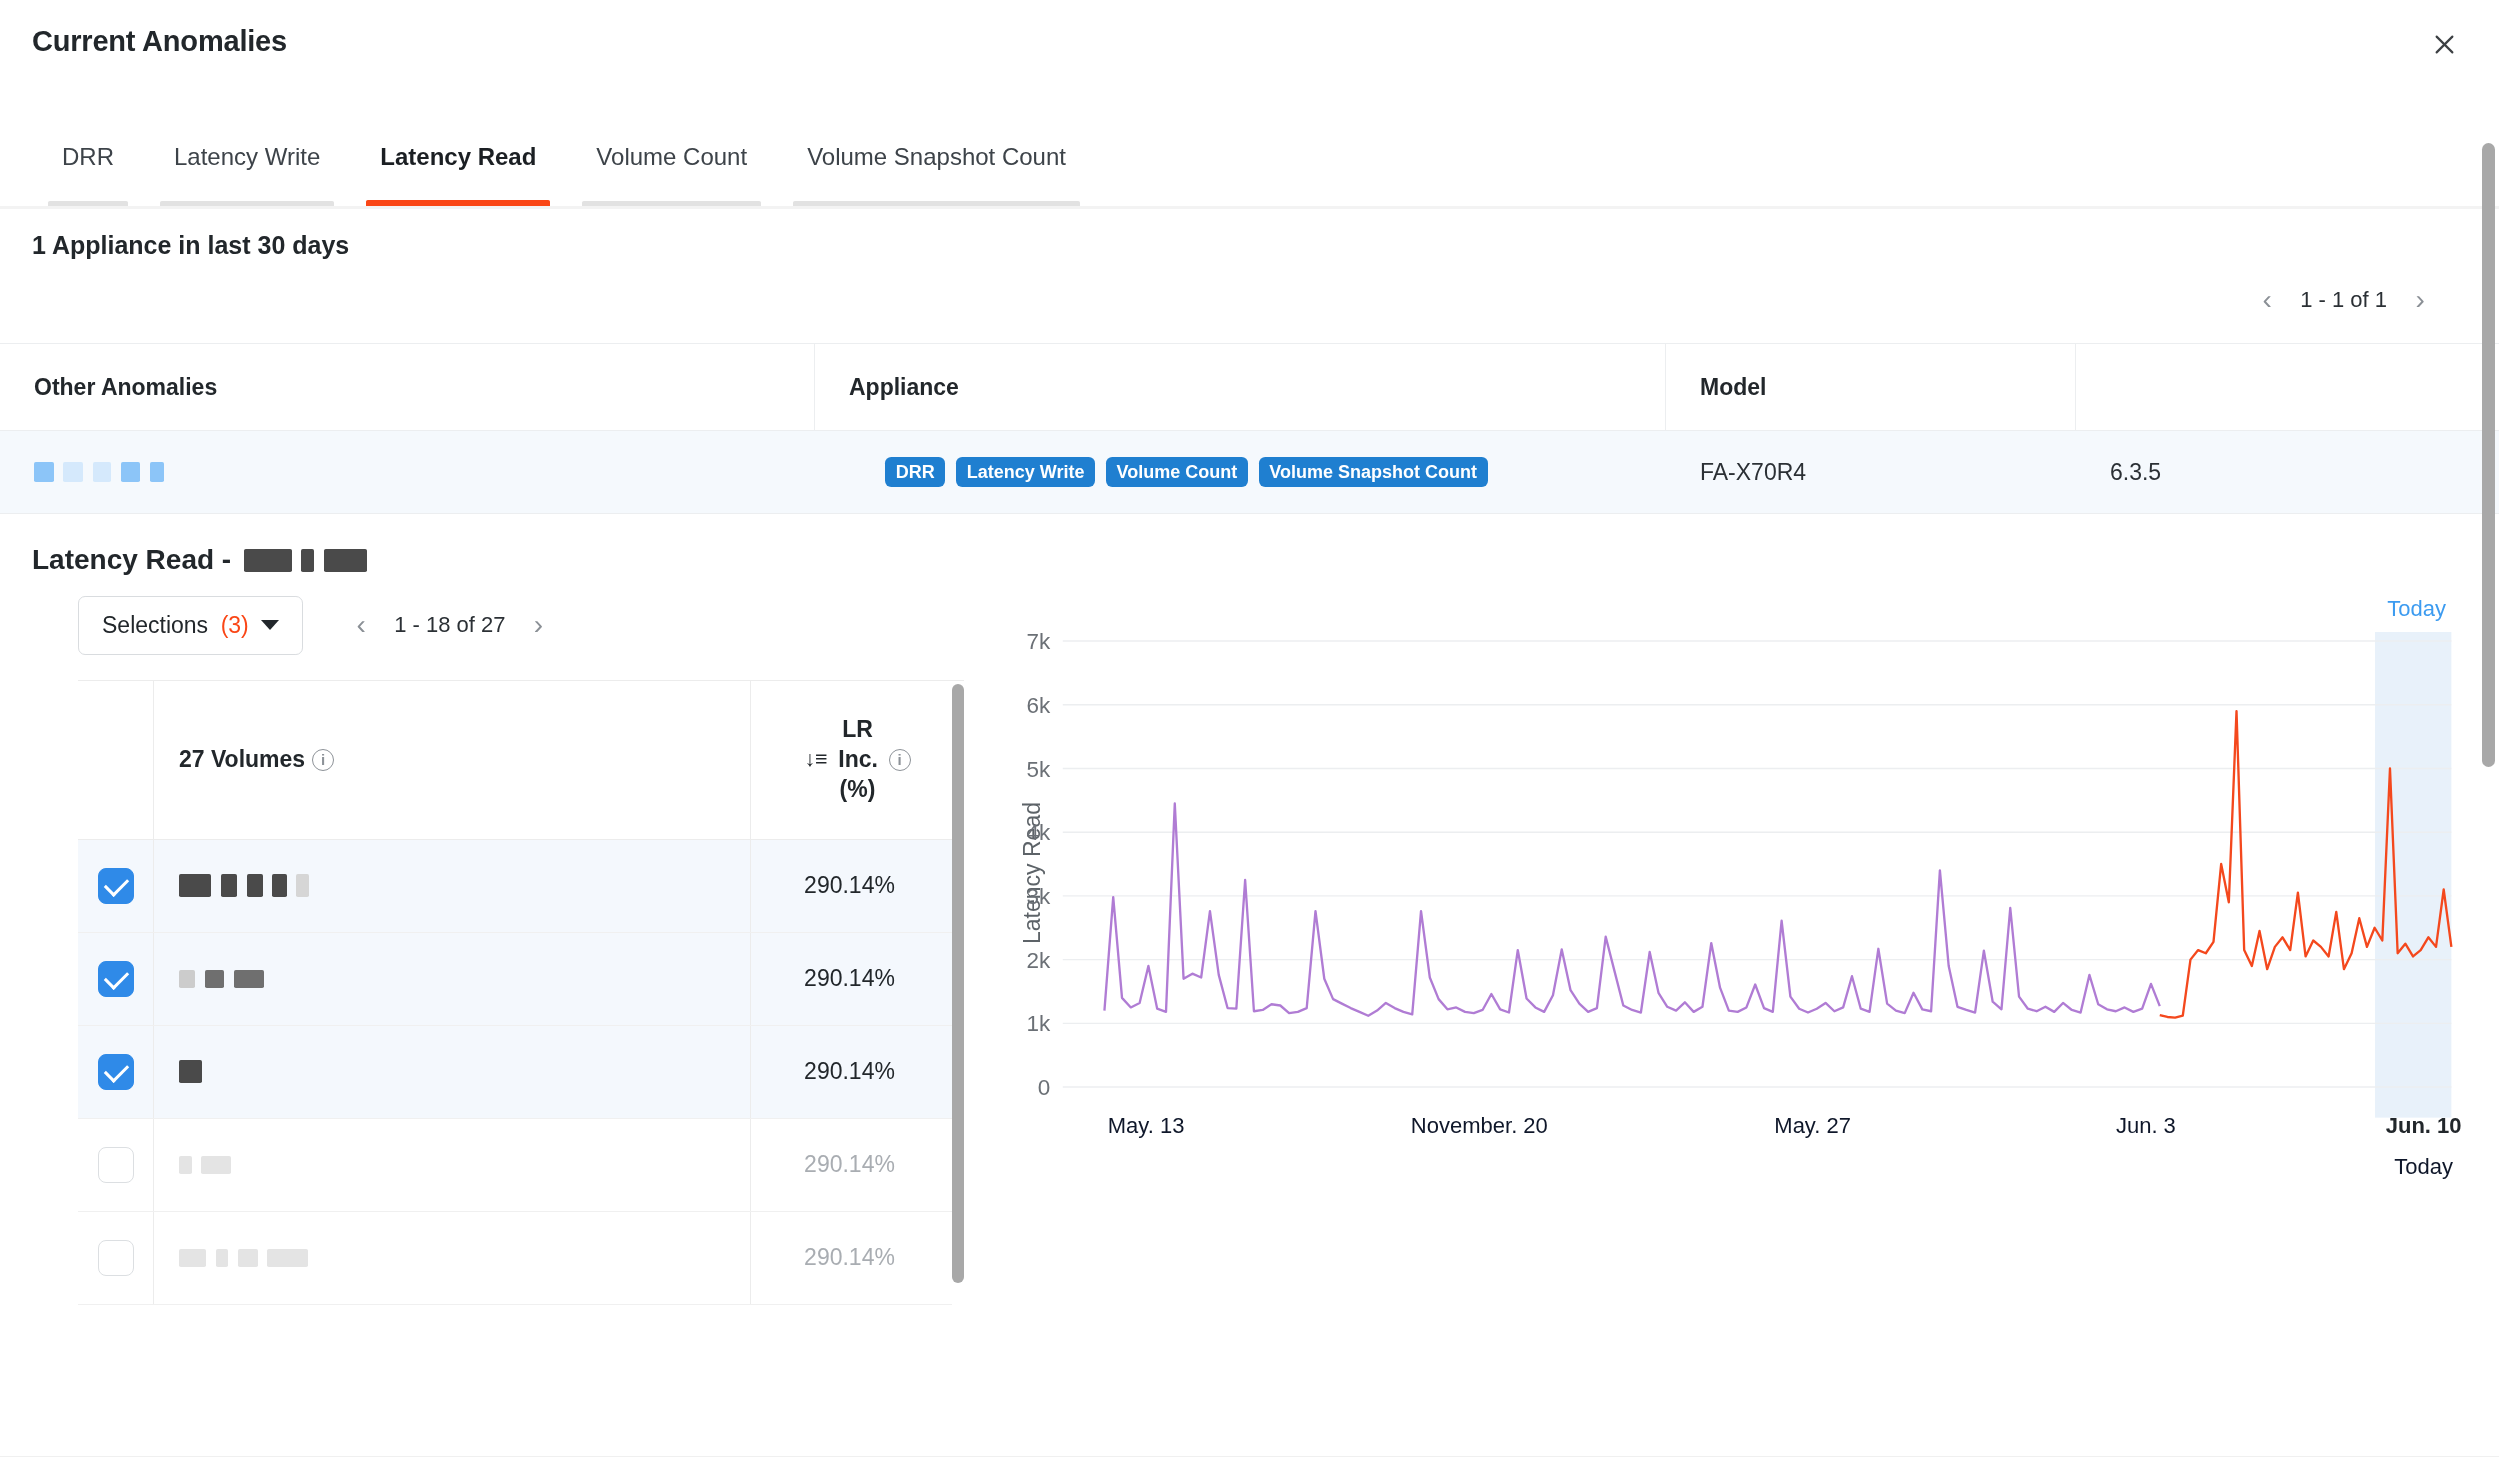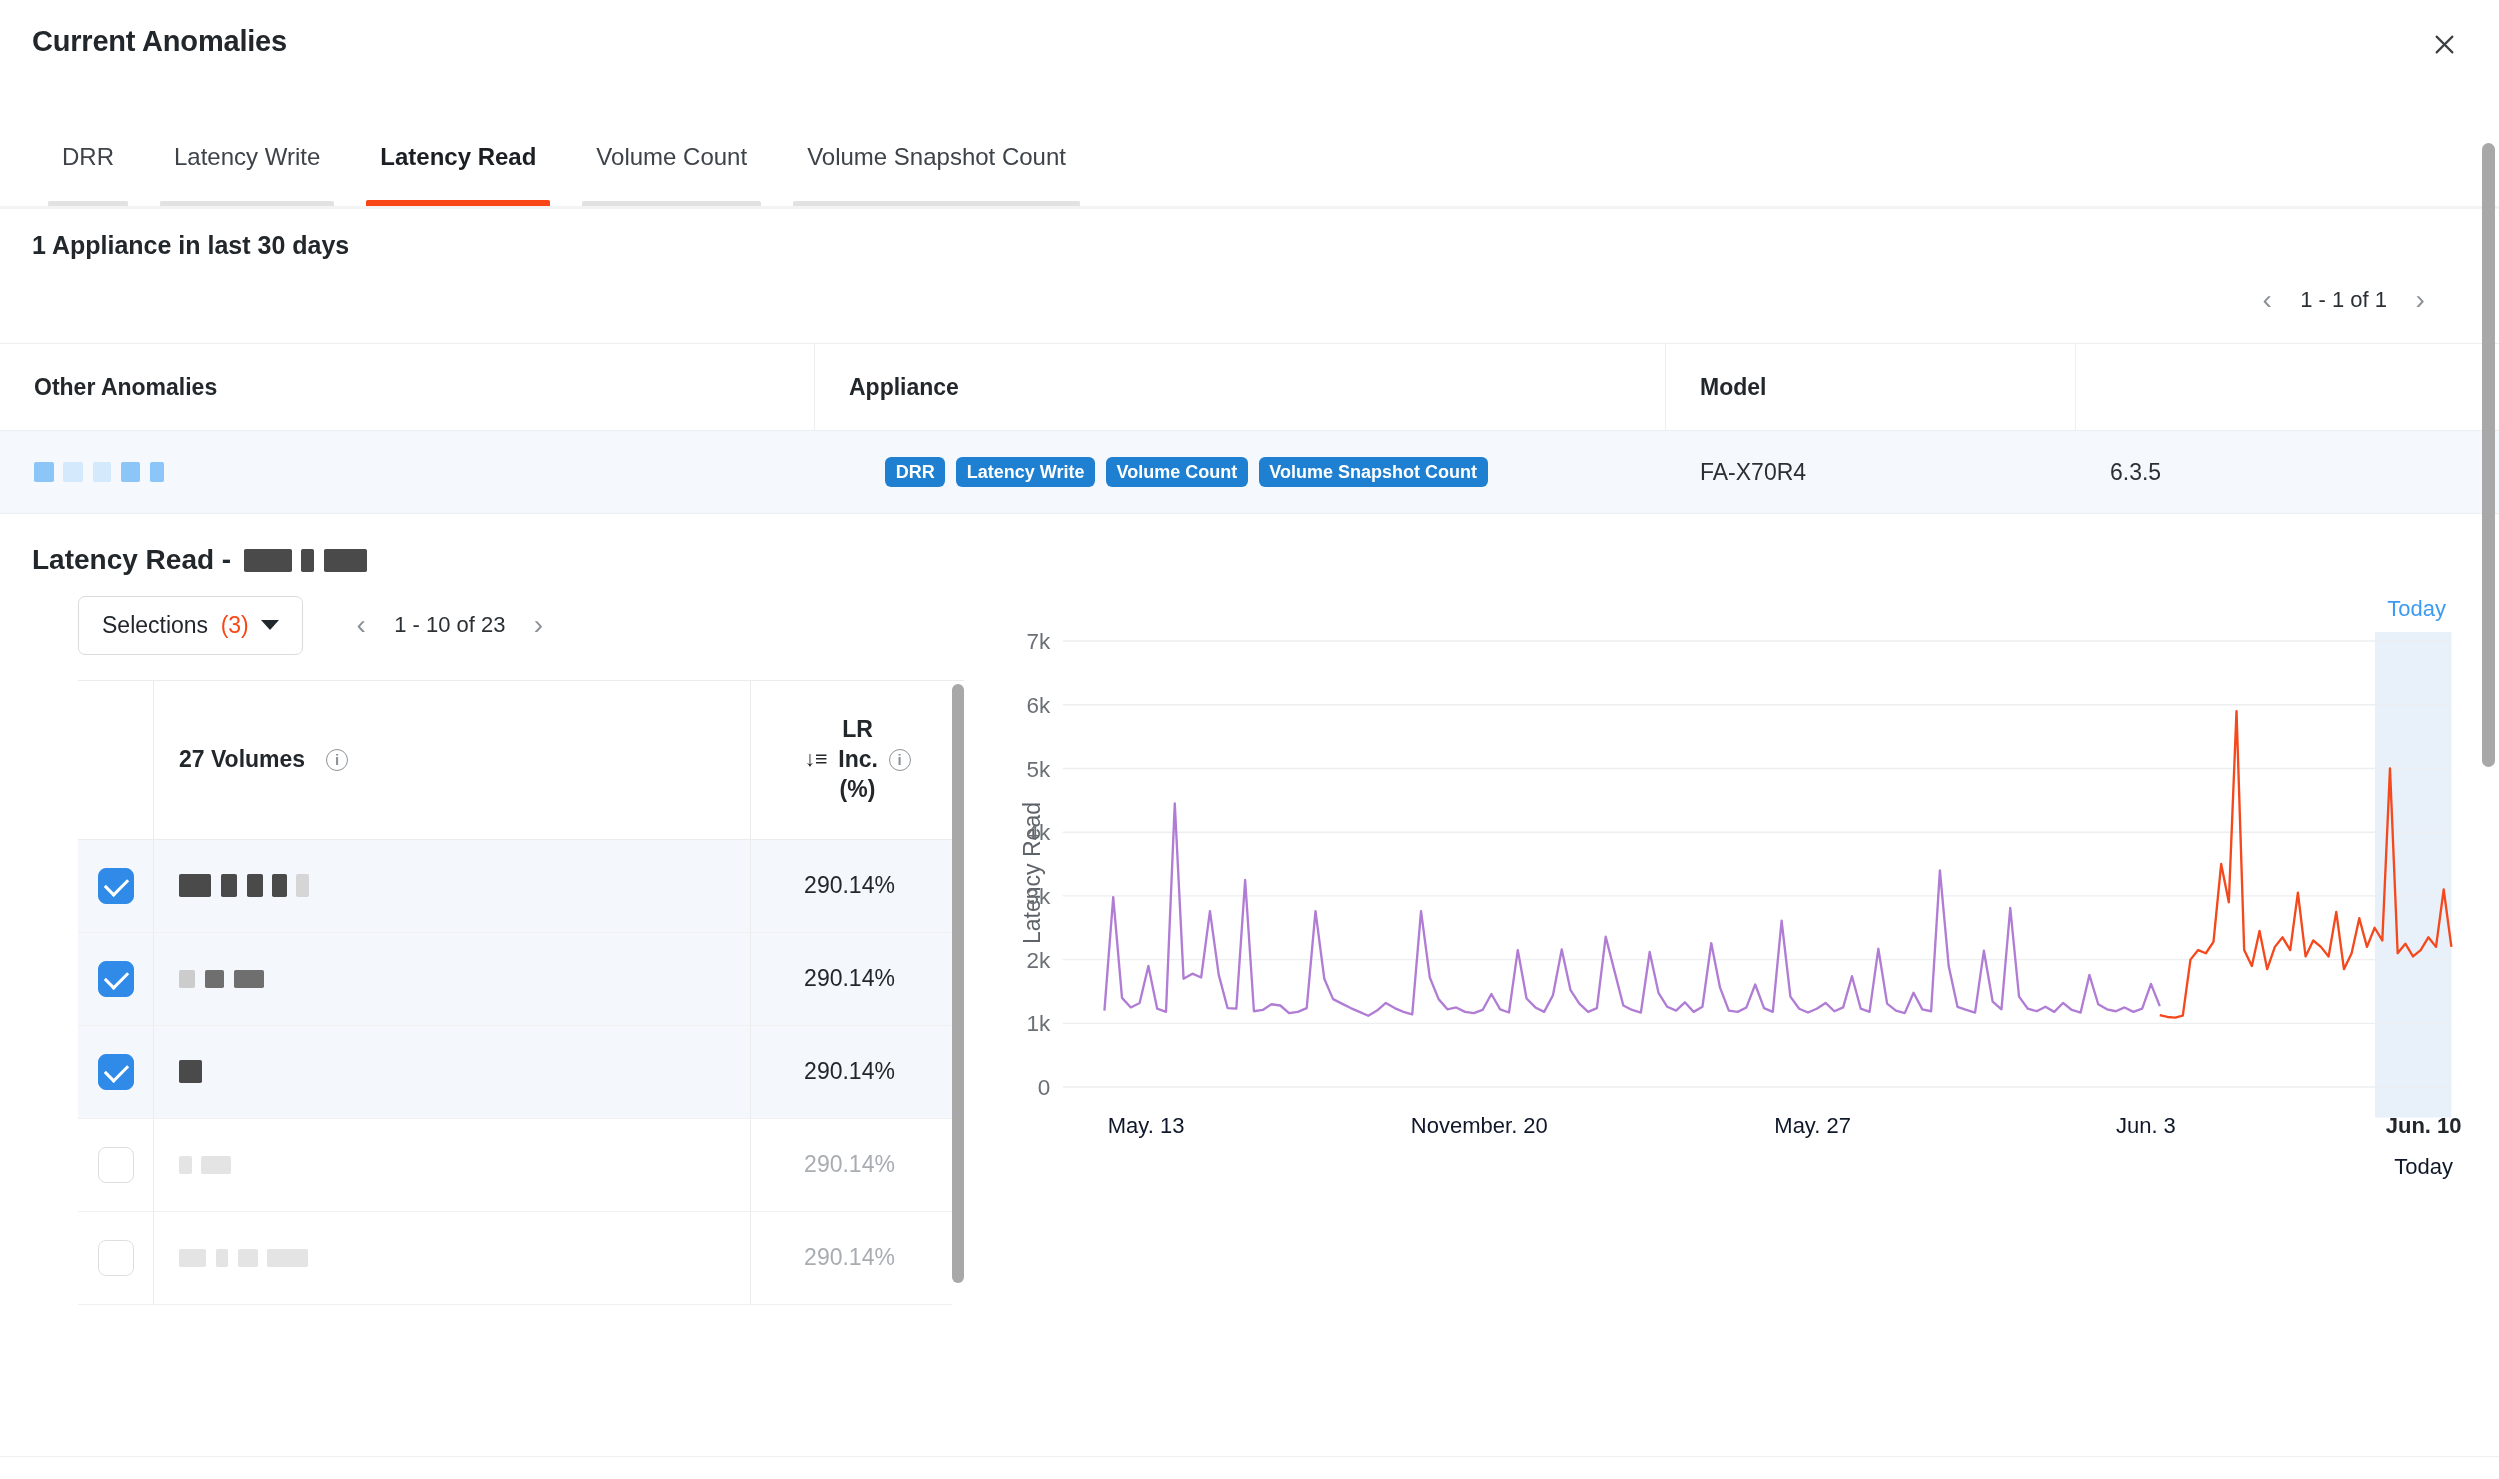--- a/index.html
+++ b/index.html
@@ -237,21 +237,21 @@
     color: #22272b;
     text-align: center;
     padding-right: 16px;
   }
   .vt-head .vt-name, .vt-head .vt-val {
     align-items: center;
     border-bottom: 1.8px solid #ececec;
   }
   .vt-head .vt-cb { border-bottom: 1.8px solid #ececec; }
   .vt-head .vt-name { font-size: 23px; font-weight: bold; color: #22272b; }
-  .head-label { display: inline-flex; align-items: center; gap: 21px; }
+  .head-label { display: inline-flex; align-items: center; gap: 7px; }
   .vt-head .vt-val {
     flex-direction: column;
     justify-content: center;
     font-weight: bold;
     gap: 3px;
     padding-right: 0;
   }
   .lr-head-line { display: flex; align-items: center; gap: 10.7px; justify-content: center; }
   .info-icon {
     width: 22px; height: 22px;
@@ -467,21 +467,21 @@
 
   <div class="lr-left">
     <div class="lr-controls">
       <div class="selections-btn">
         <span>Selections</span>
         <span class="count">(3)</span>
         <span class="caret"></span>
       </div>
       <div class="pager">
         <span class="arrow">‹</span>
-        <span>1 - 10 of 23</span>
+        <span>1 - 18 of 27</span>
         <span class="arrow">›</span>
       </div>
     </div>
 
     <div class="vol-table">
       <div class="vt-row vt-head">
         <div class="vt-cb"></div>
         <div class="vt-name">
           <span class="head-label">
             <span>27 Volumes</span>

